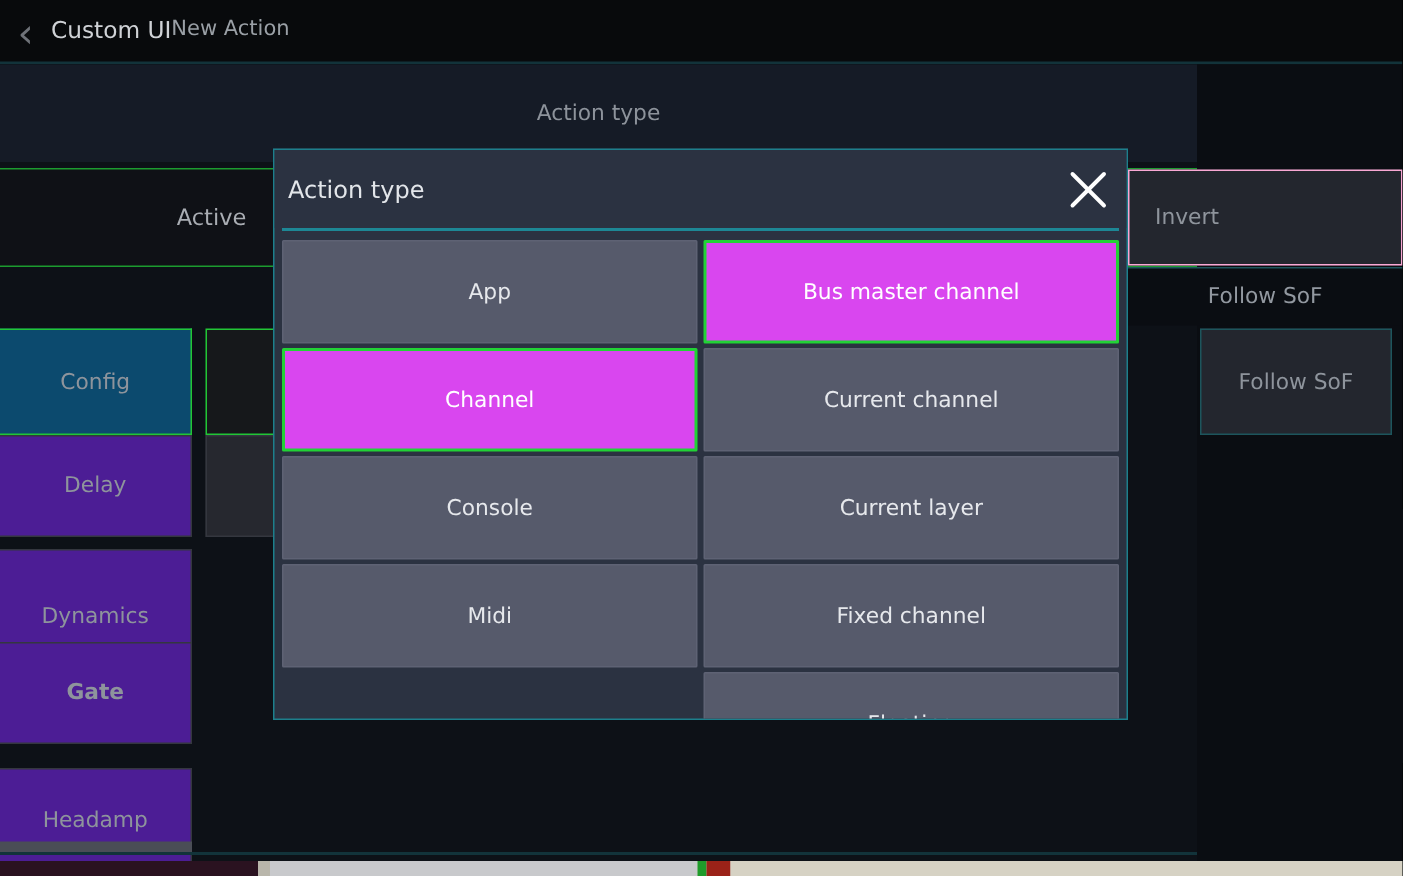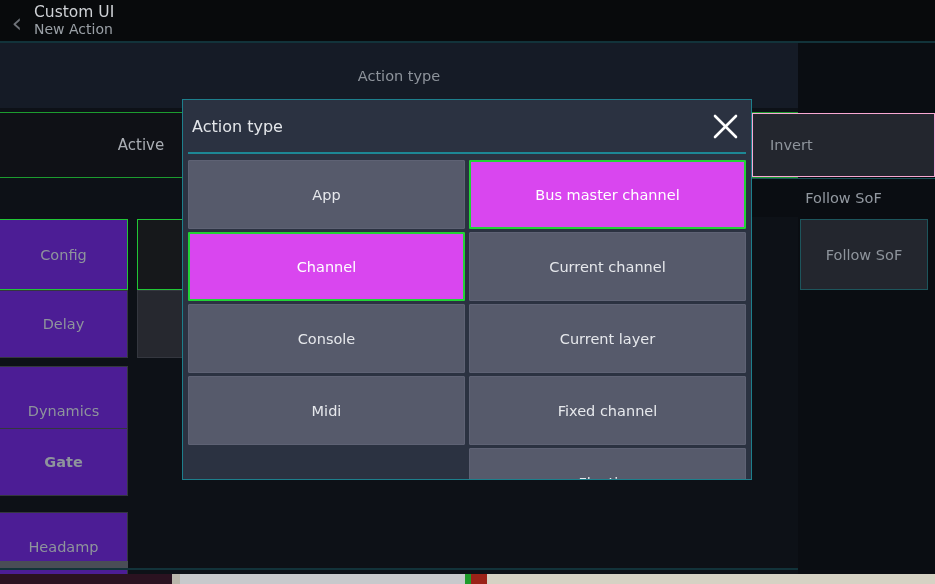--- a/index.html
+++ b/index.html
@@ -32,21 +32,20 @@
     font-size: 27px;
     line-height: 1;
     color: #6e7278;
     font-family: "DejaVu Sans", "Liberation Sans", sans-serif;
     margin-left: 2px;
     margin-top: 2px;
     cursor: pointer;
   }
   #title-texts {
     display: flex;
-    flex-direction: column;
     justify-content: space-between;
     margin-left: 2px;
     line-height: 1.12;
   }
   #app-title {
     font-size: 15.5px;
     color: #cfd2d6;
   }
   #app-subtitle {
     font-size: 14px;
@@ -159,21 +158,21 @@
     display: flex;
     align-items: center;
     justify-content: center;
     font-size: 14.5px;
     background: #4c1d95;
     color: #8e949c;
     border: 1px solid #34373f;
     border-left: none;
   }
   .left-tile.selected {
-    background: #4c1d95;
+    background: #0c4a6e;
     border: 1px solid #21c636;
     border-left: none;
   }
   .second-tile {
     position: absolute;
     left: 137px;
     width: 128px;
     box-sizing: border-box;
     display: flex;
     align-items: center;

